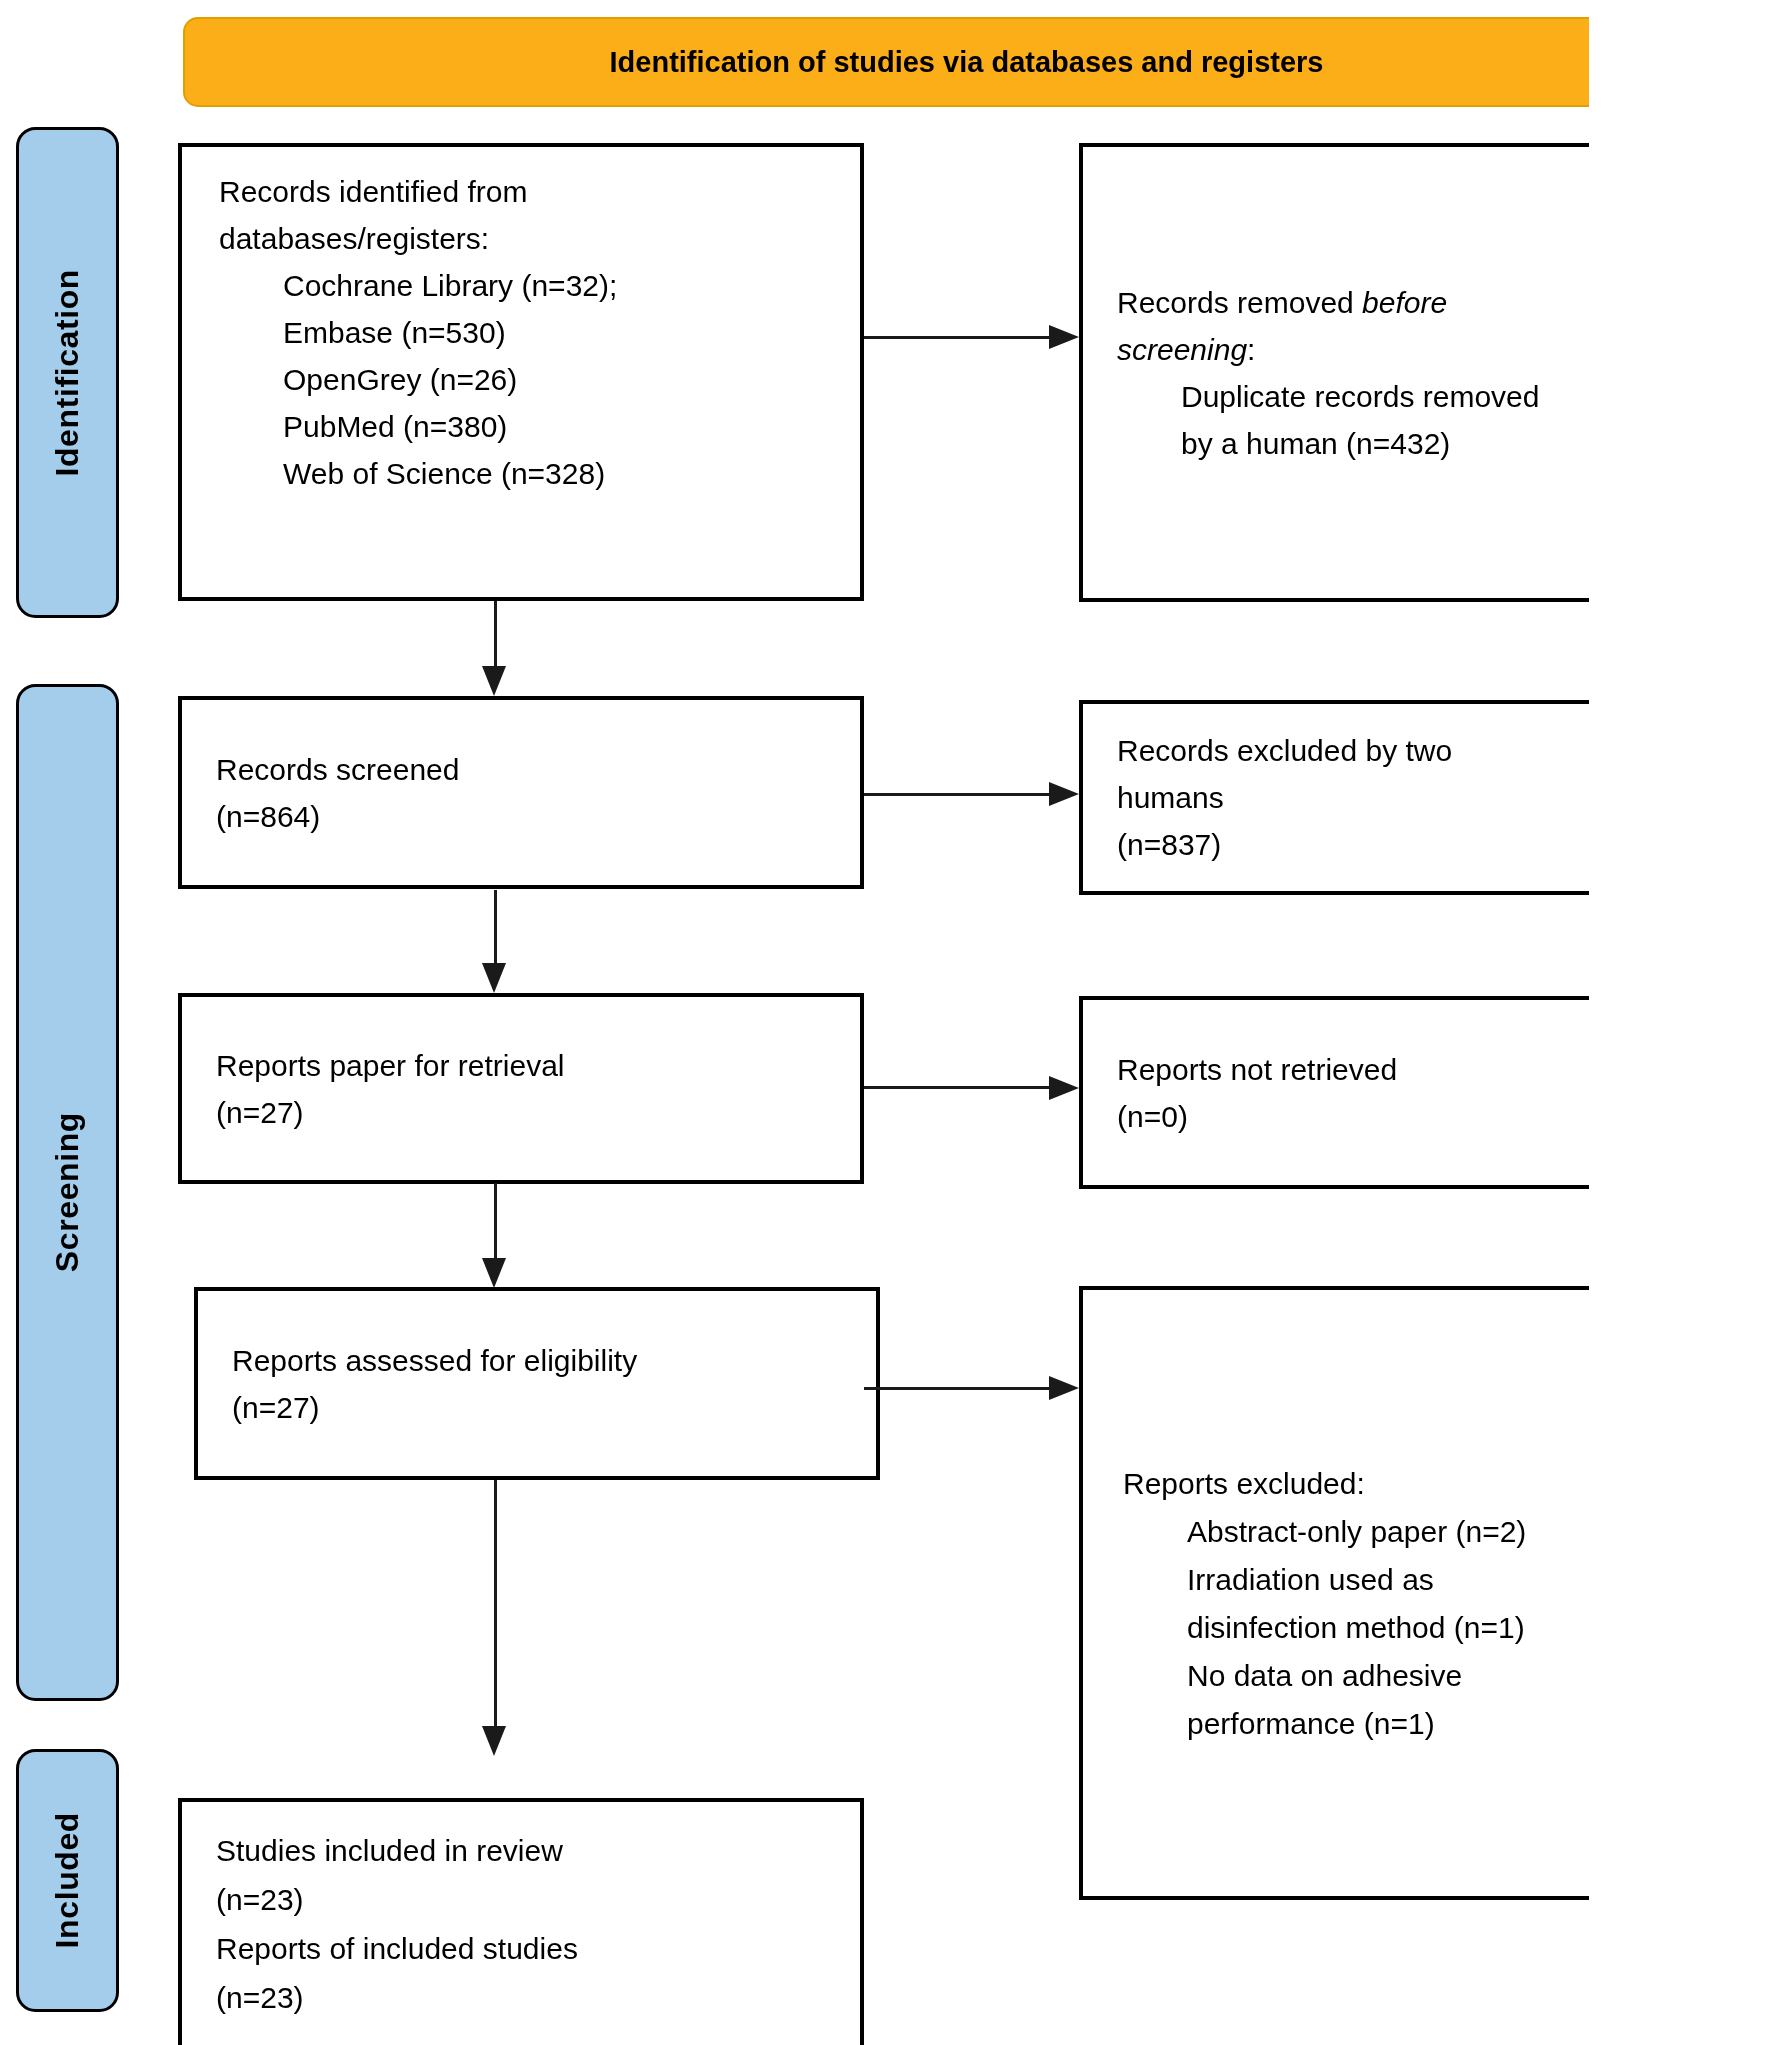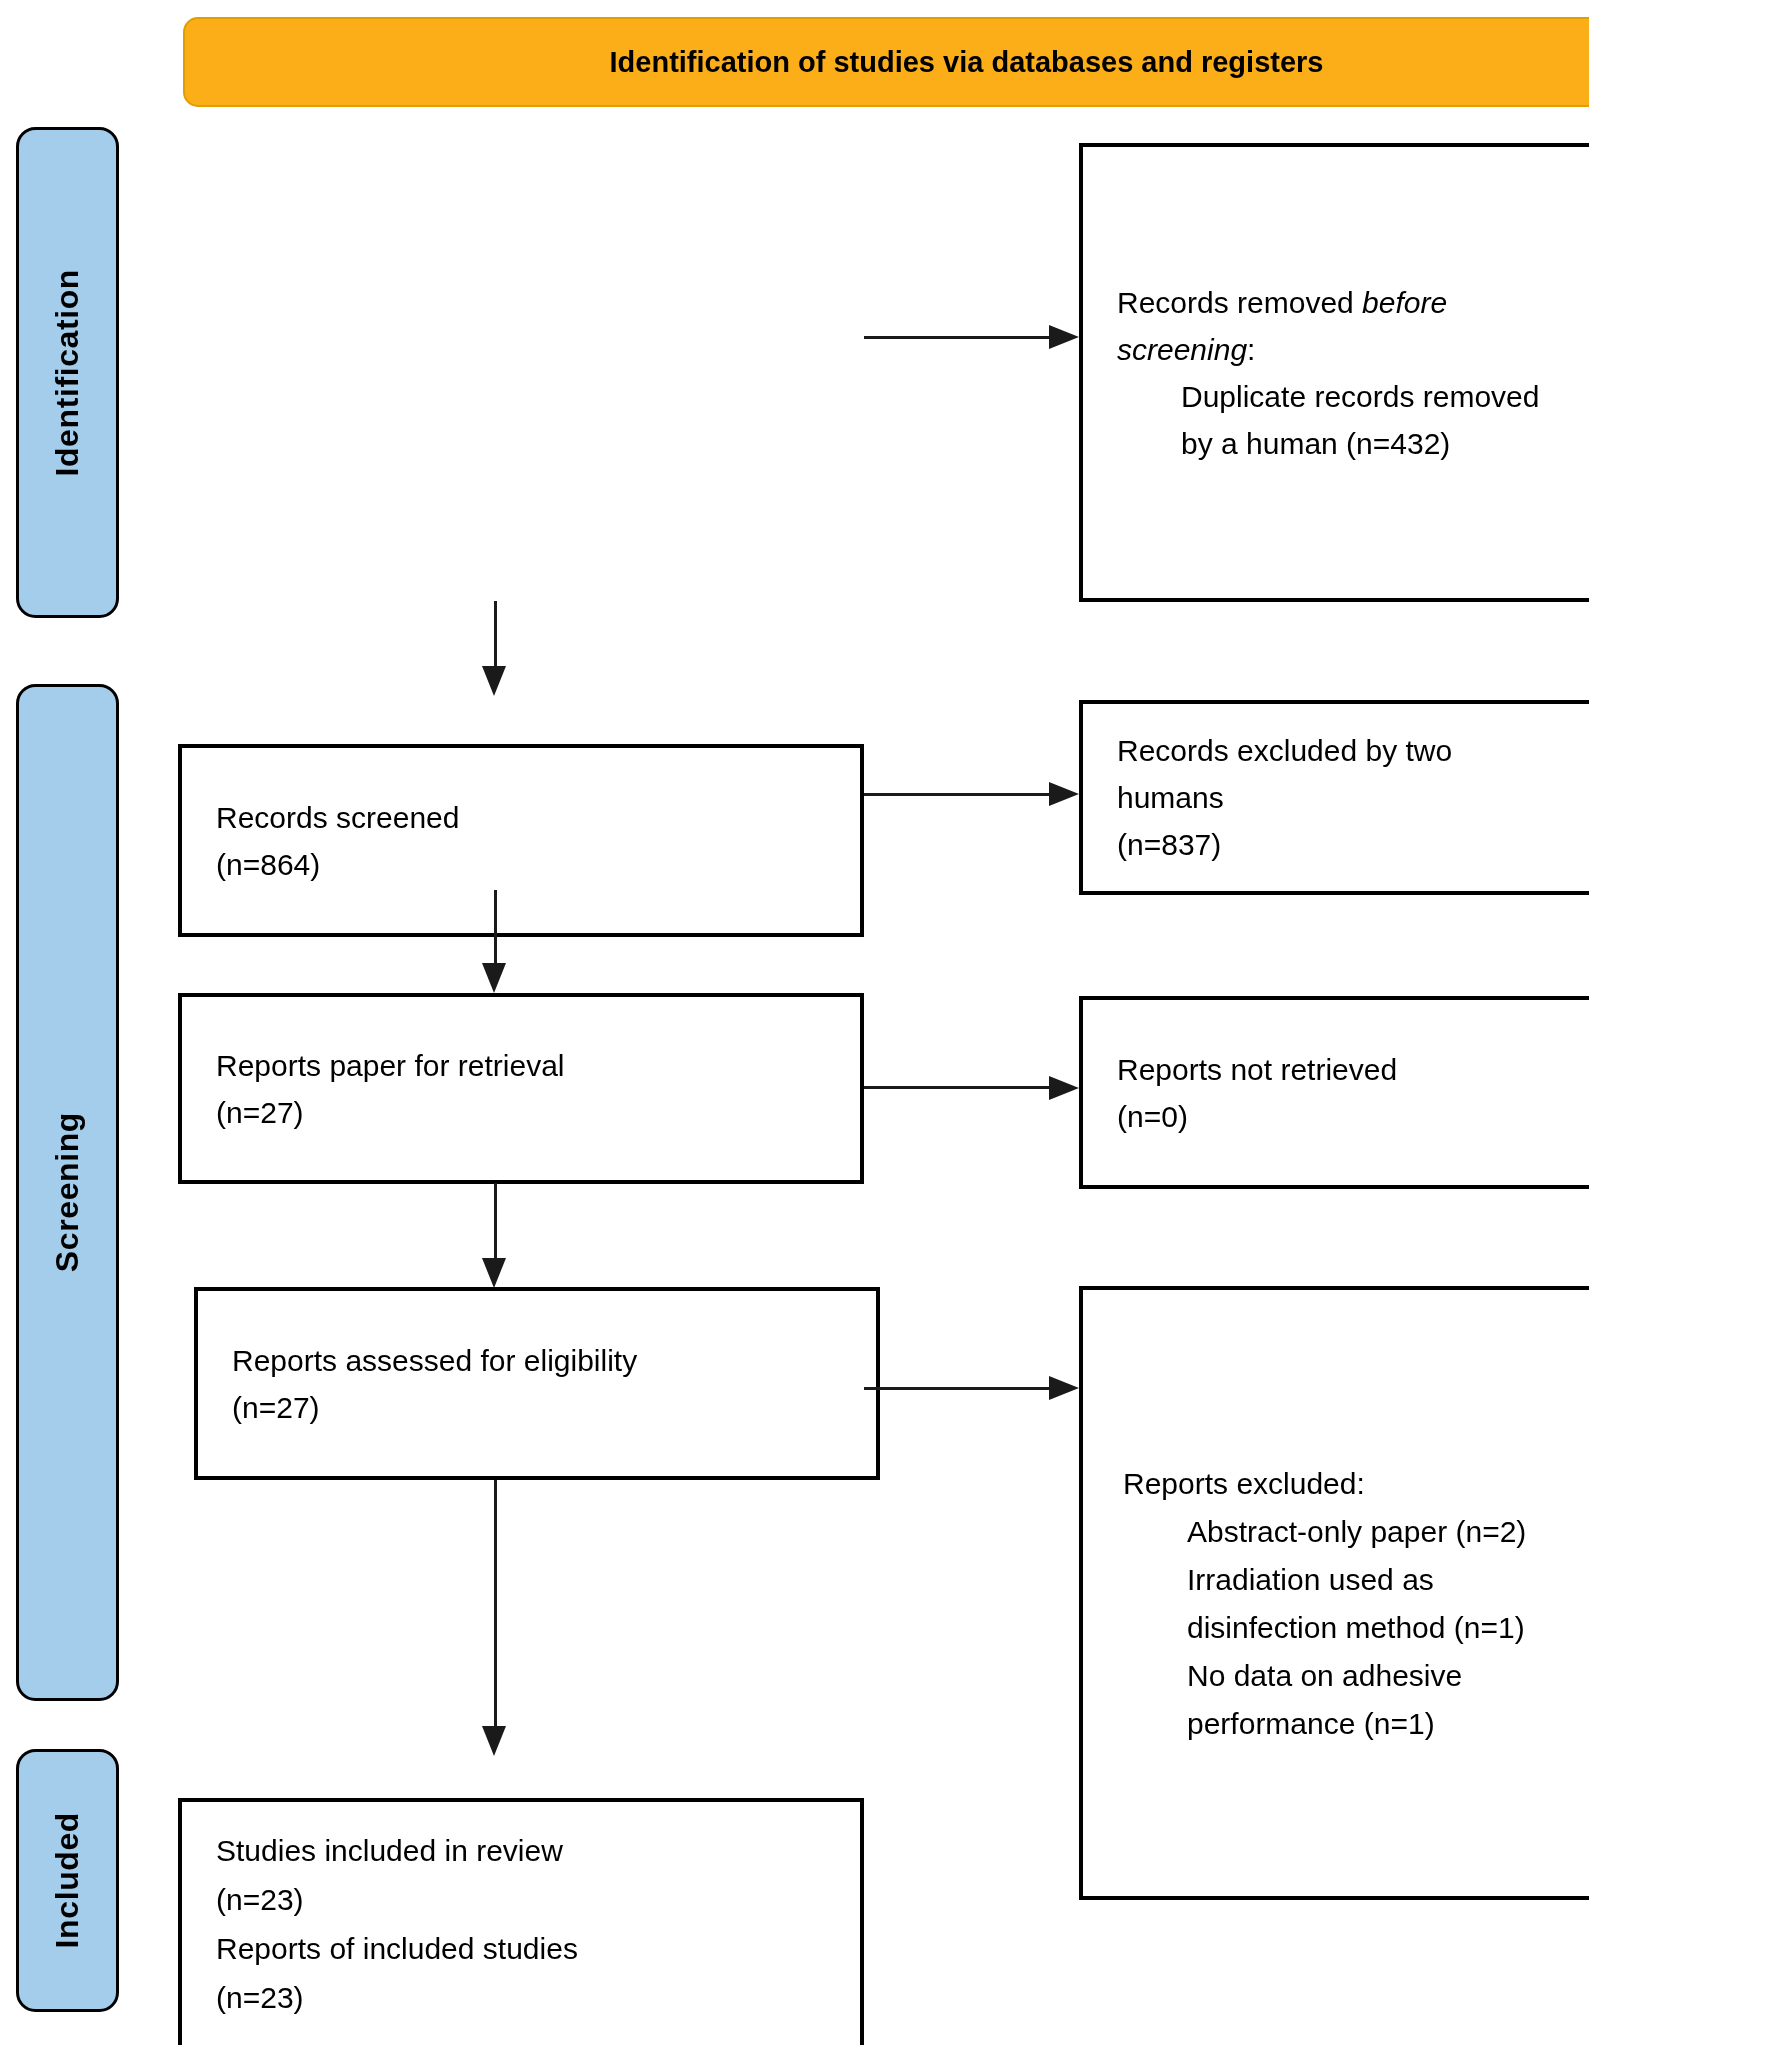--- a/index.html
+++ b/index.html
@@ -46,21 +46,21 @@
   .fbox .inner { padding:0 23px 0 34px; }
   .top-align   { }
   .v-center    { display:flex; flex-direction:column; justify-content:center; }
   .indent      { margin-left:64px; }
 
   #box-identified        { left:178px;  top:143px;  width:686px; height:458px; }
   #box-identified .inner { padding-top:20.7px; padding-left:37px; }
 
   #box-removed           { left:1079px; top:143px;  width:678px; height:459px; }
 
-  #box-screened          { left:178px;  top:696px; width:686px; height:193px;margin-top:48px; }
+  #box-screened          { left:178px;  top:696px; width:686px; height:193px; }
   #box-excluded-screening{ left:1079px; top:700px; width:678px; height:195px; }
   #box-sought            { left:178px;  top:993px; width:686px; height:191px; }
   #box-not-retrieved     { left:1079px; top:996px; width:678px; height:193px; }
   #box-assessed          { left:194px;  top:1287px; width:686px; height:193px; }
 
   #box-excluded-reports  { left:1079px; top:1286px; width:678px; height:614px; line-height:48px; }
   #box-excluded-reports .inner { padding-top:170px; padding-left:40px; }
 
   #box-included          { left:178px;  top:1756px; width:686px; height:262px; line-height:49px;margin-top:42px; }
   #box-included .inner   { padding-top:24px; padding-left:34px; }
@@ -91,20 +91,31 @@
   <div class="stage" id="stage-identification">
     <span class="vtext">Identification</span>
   </div>
   <div class="stage" id="stage-screening">
     <span class="vtext">Screening</span>
   </div>
   <div class="stage" id="stage-included">
     <span class="vtext">Included</span>
   </div>
 
+  <div class="fbox top-align" id="box-identified">
+    <div class="inner">
+      <div>Records identified from</div>
+      <div>databases/registers:</div>
+      <div class="indent">Cochrane Library (n=32);</div>
+      <div class="indent">Embase (n=530)</div>
+      <div class="indent">OpenGrey (n=26)</div>
+      <div class="indent">PubMed (n=380)</div>
+      <div class="indent">Web of Science (n=328)</div>
+    </div>
+  </div>
 
   <div class="fbox v-center" id="box-removed">
     <div class="inner">
       <div><span>Records removed </span><i>before</i></div>
       <div><i>screening</i><span>:</span></div>
       <div class="indent">Duplicate records removed</div>
       <div class="indent">by a human (n=432)</div>
     </div>
   </div>
 

